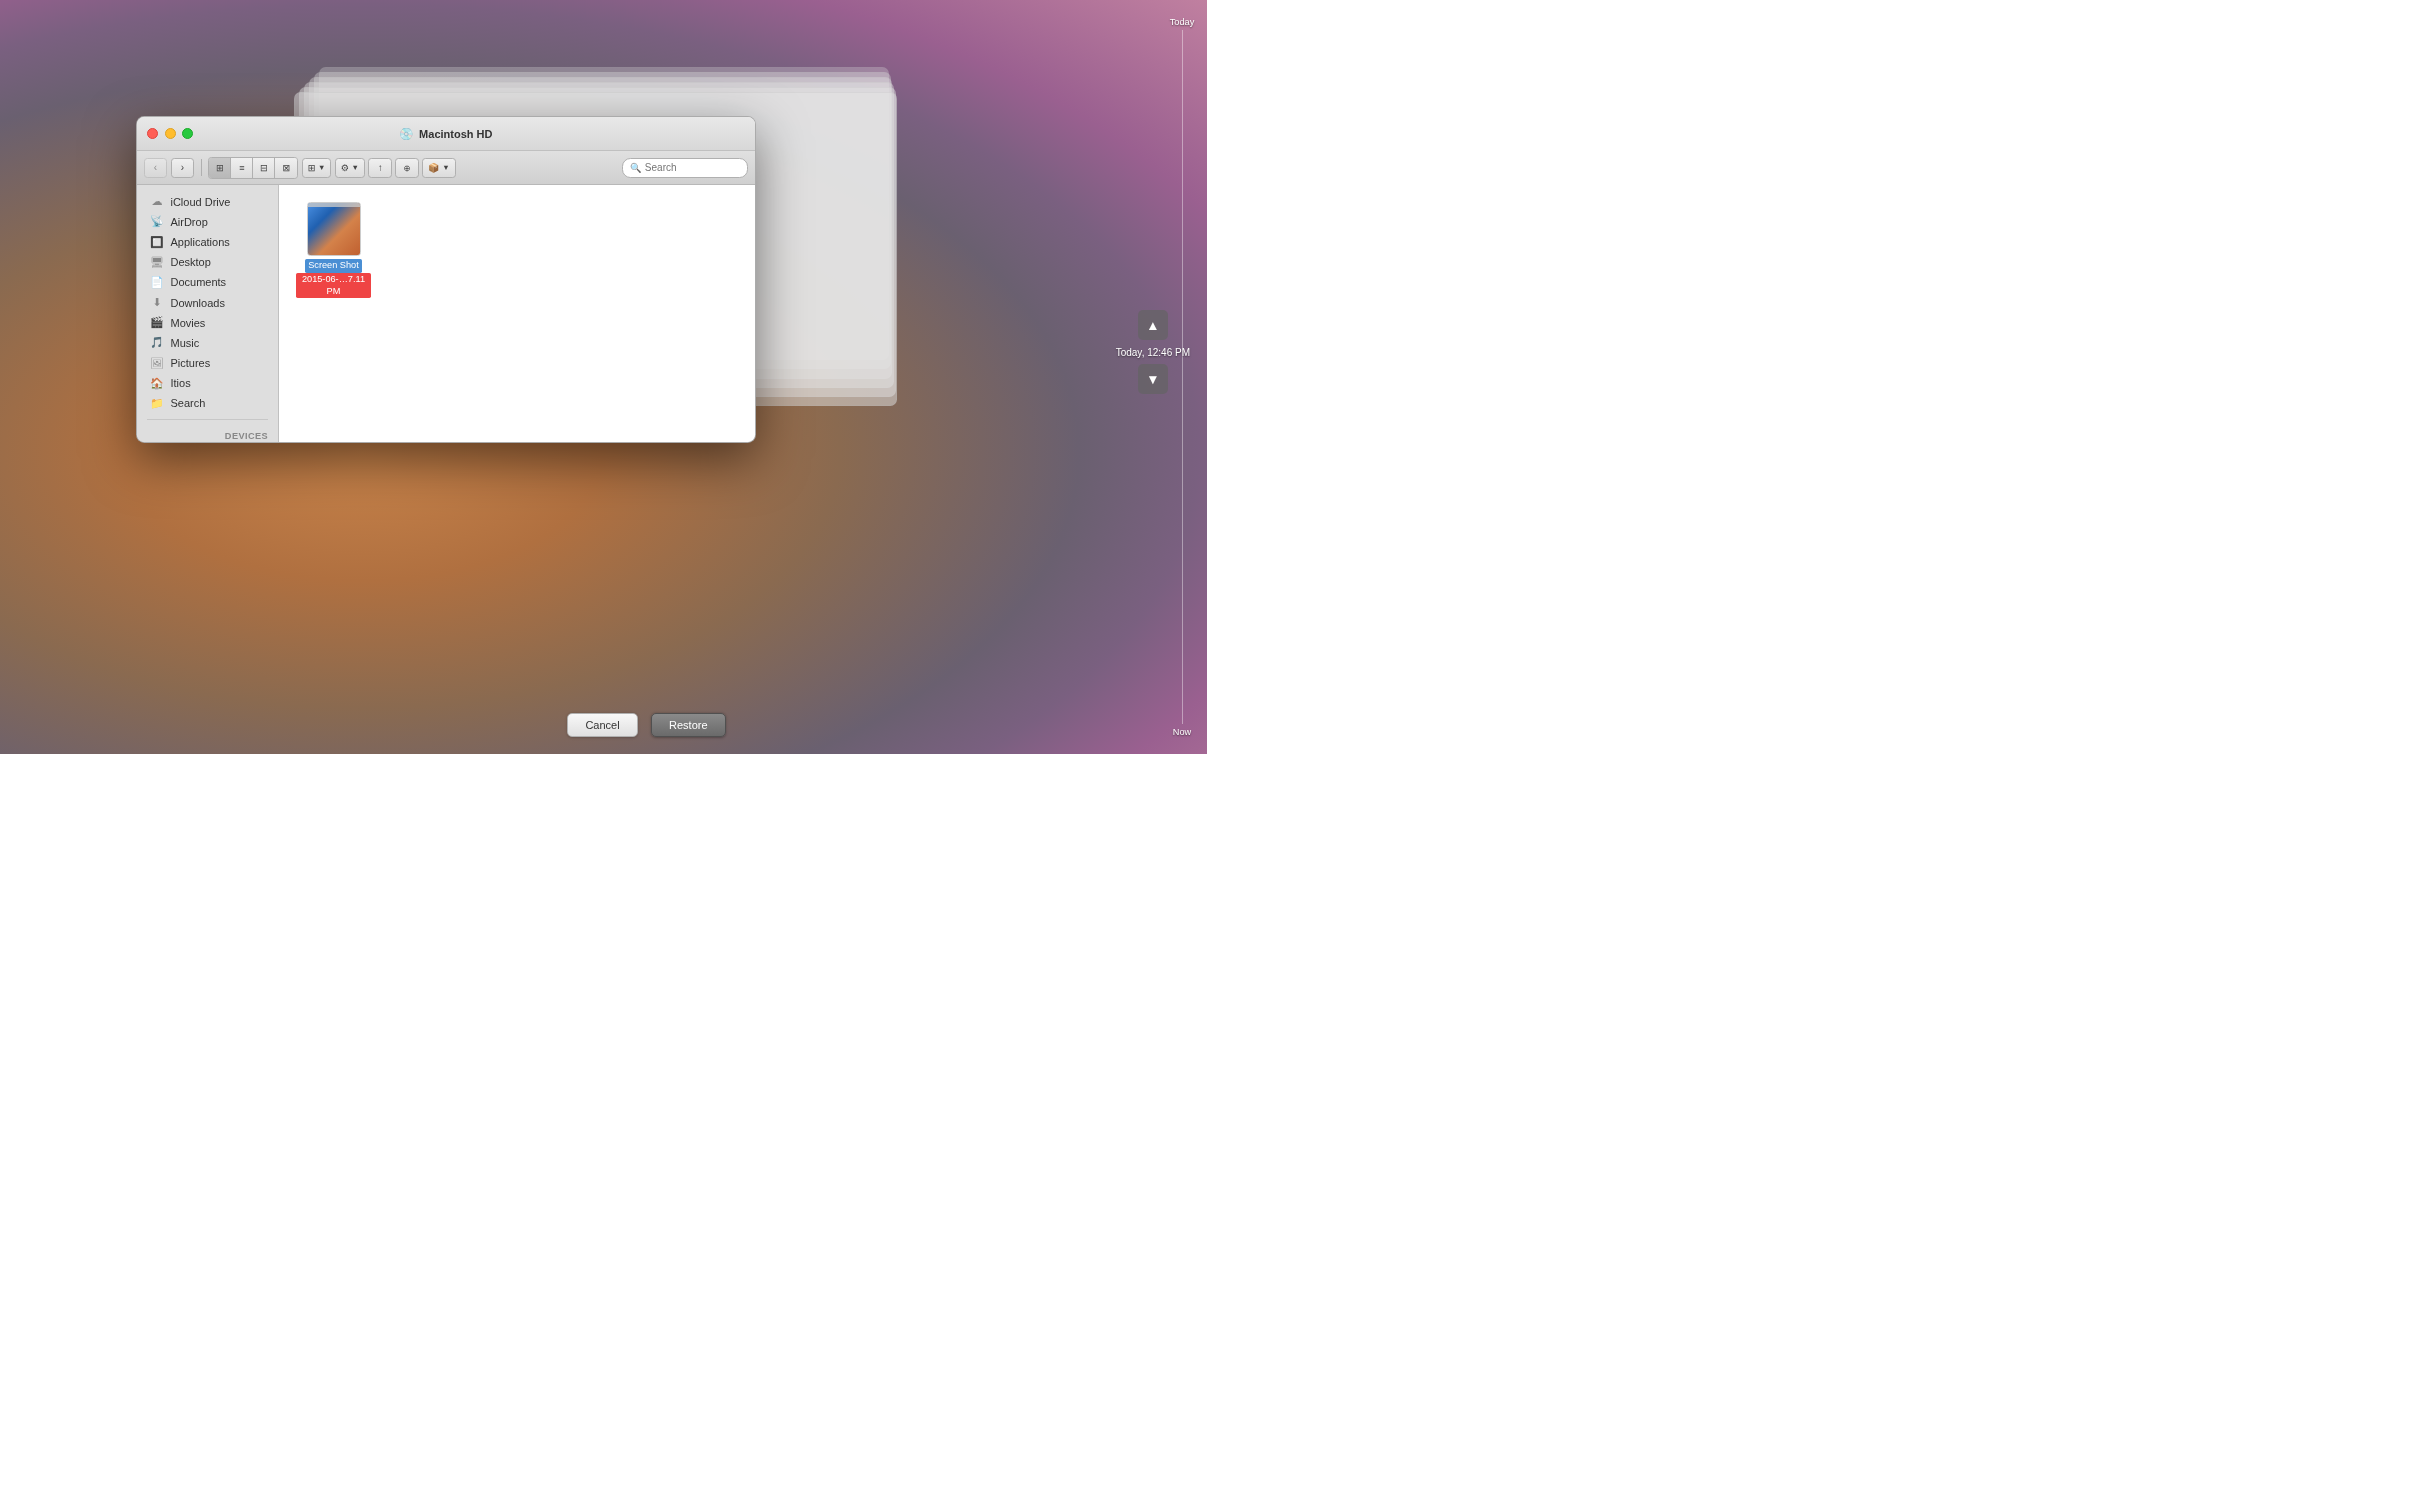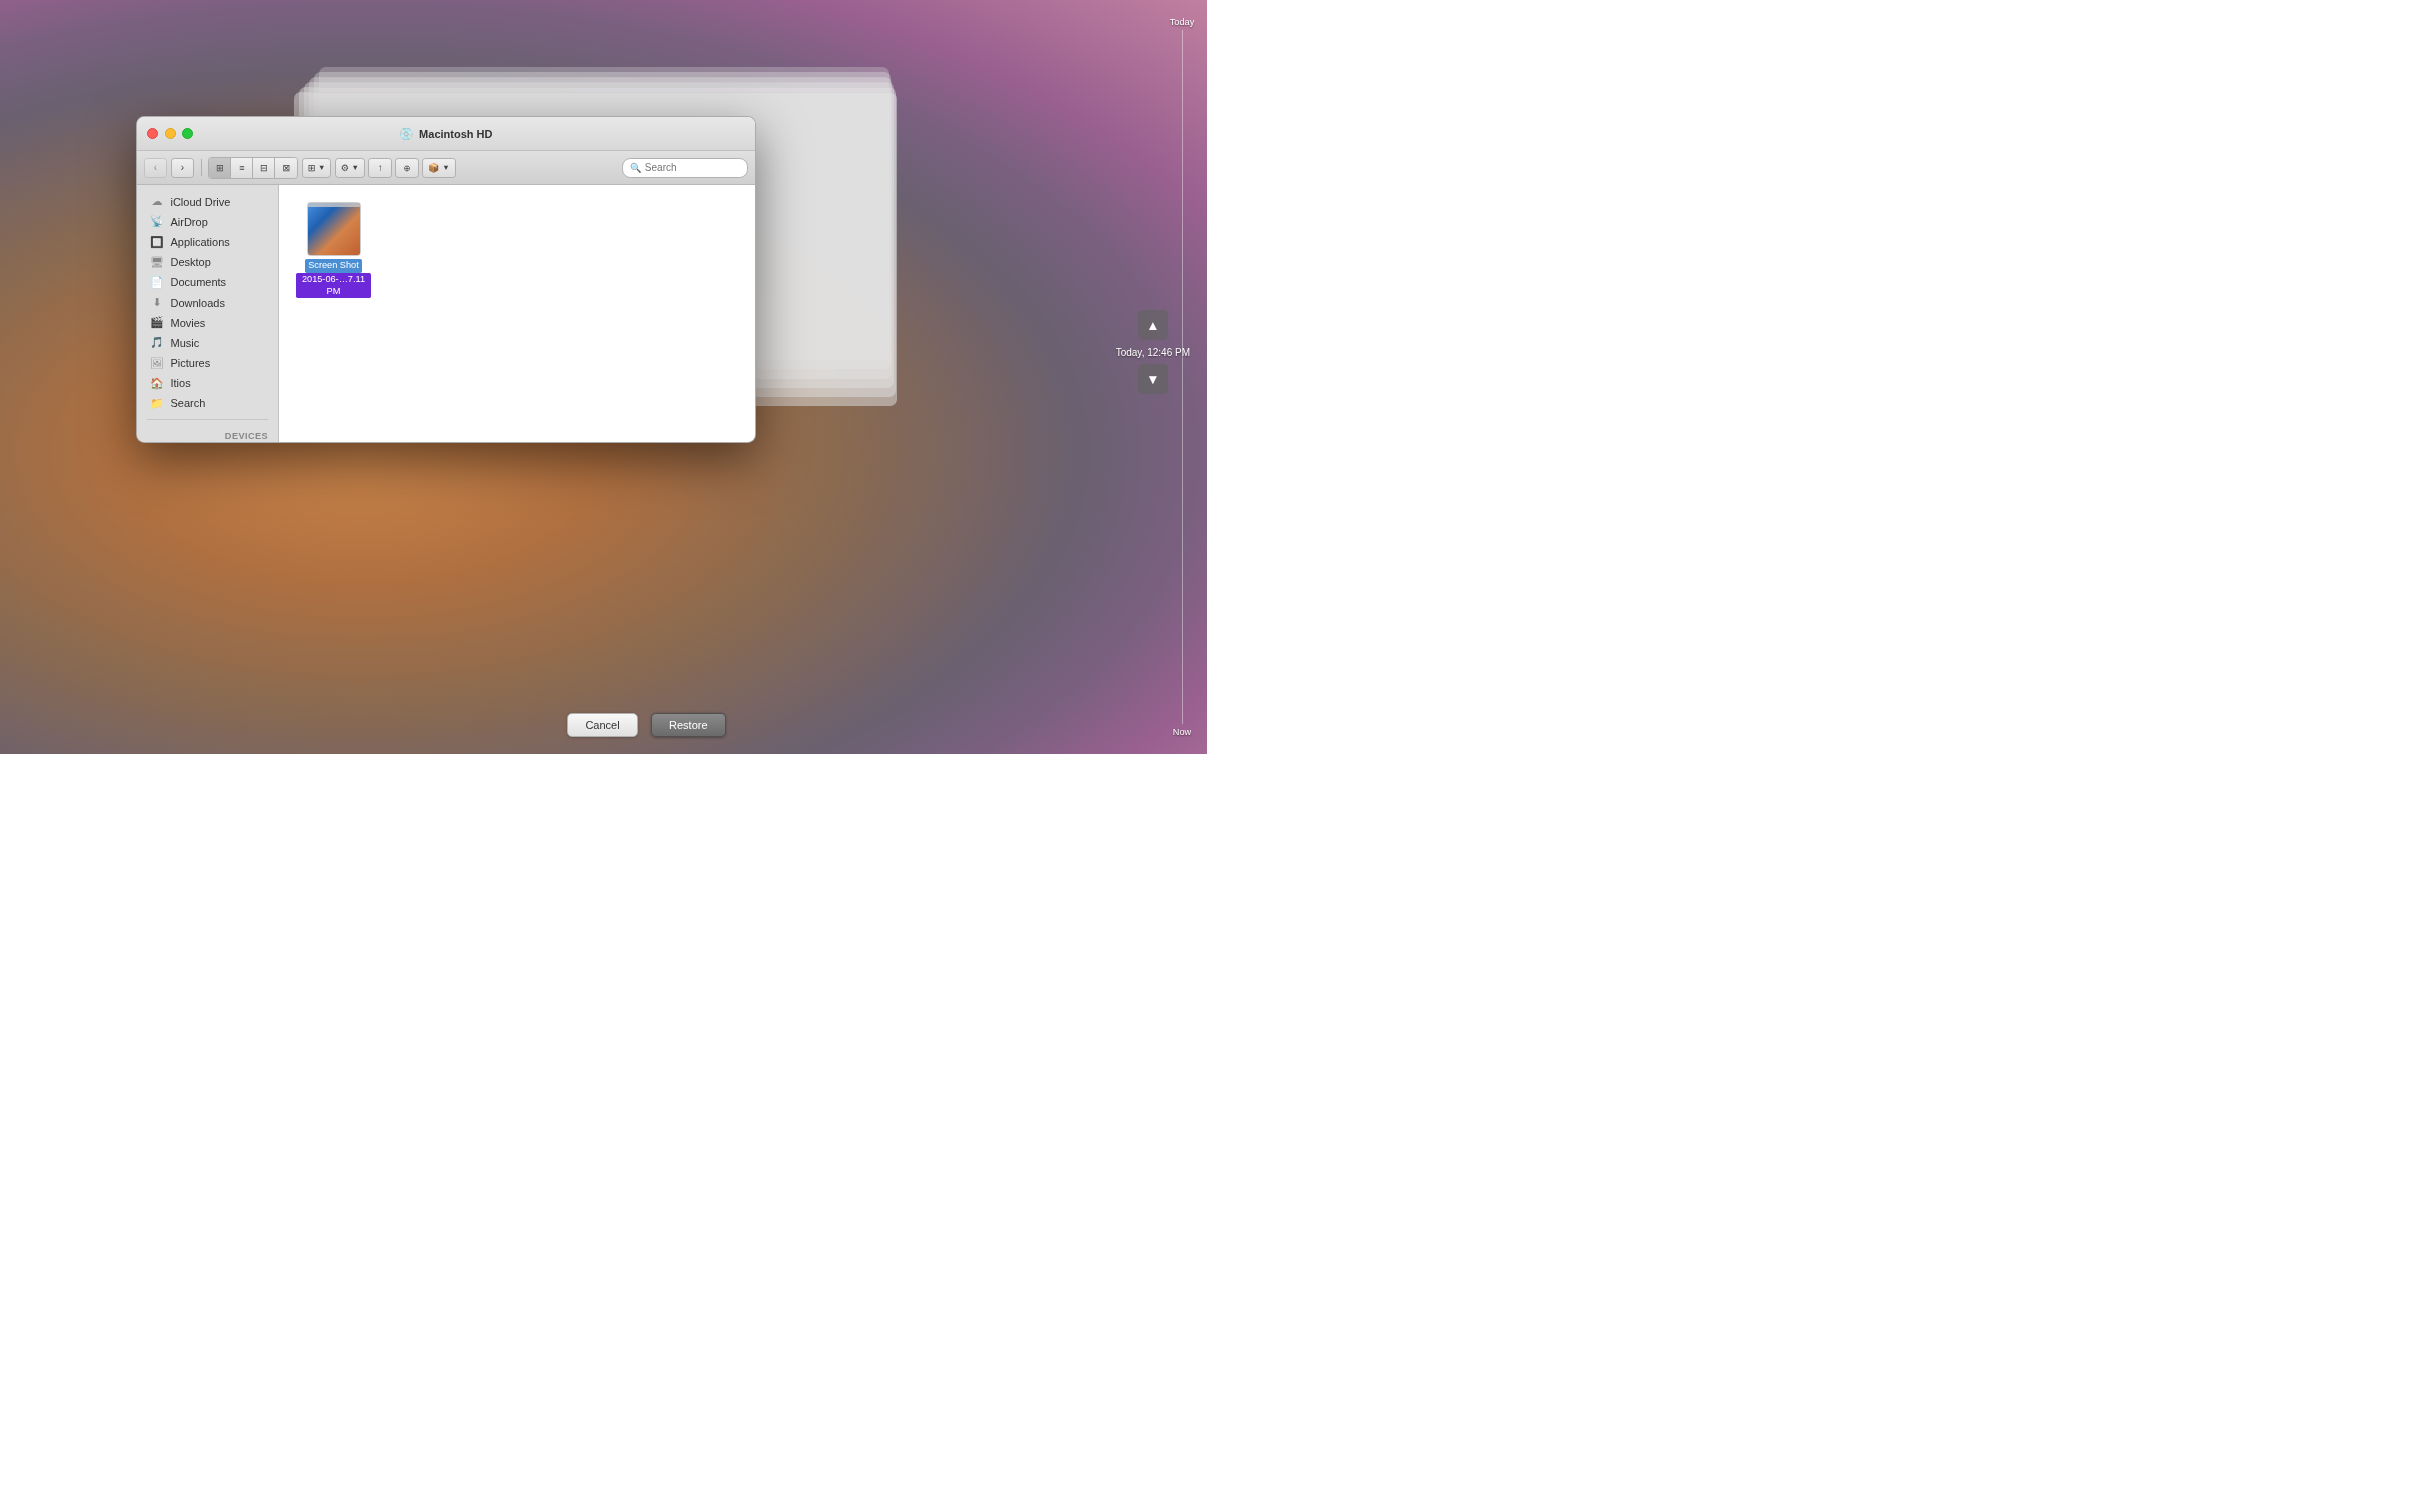--- a/index.html
+++ b/index.html
@@ -326,21 +326,21 @@
       background: #4a8fd4;
       color: white;
       font-size: 9.2px;
       text-align: right;
       padding: 0.8px 3.4px;
       border-radius: 1.7px;
       line-height: 1.3;
     }
 
     .file-label-line2 {
-      background: #6d28d9;
+      background: #ef4444;
       color: white;
       font-size: 9.2px;
       text-align: center;
       padding: 0.8px 3.4px;
       border-radius: 1.7px;
       line-height: 1.3;
     }
 
     
     .bottom-panel {

